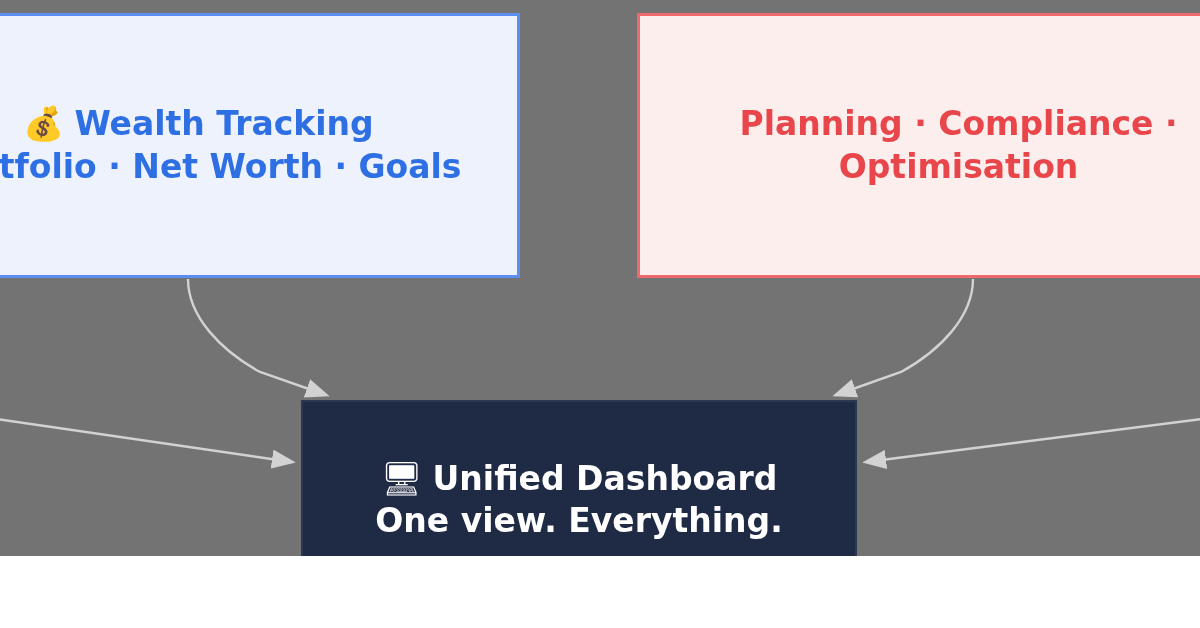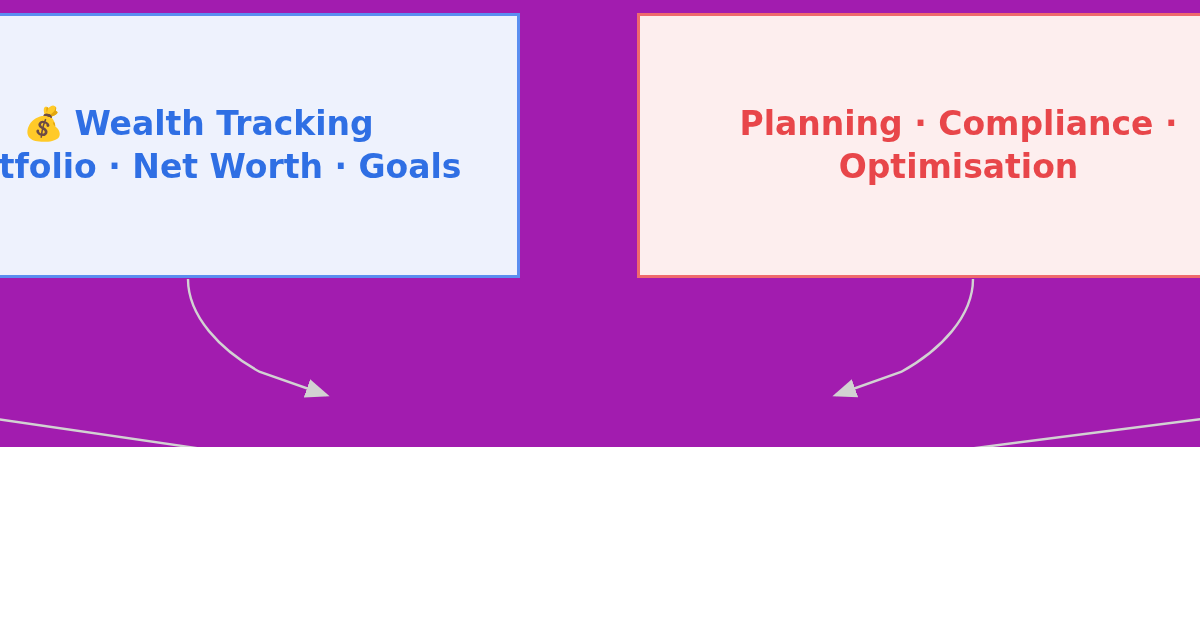--- a/index.html
+++ b/index.html
@@ -9,22 +9,22 @@
   }
   body {
     width: 1200px;
     height: 628px;
     overflow: hidden;
     font-family: "DejaVu Sans", sans-serif;
   }
   #canvas {
     position: relative;
     width: 1200px;
-    height: 447px;
-    background: #a21caf;
+    height: 556px;
+    background: #737373;
     overflow: hidden;
   }
   .edges {
     position: absolute;
     left: 0;
     top: 0;
     width: 1200px;
     height: 628px;
     pointer-events: none;
   }
@@ -121,14 +121,20 @@
     <span class="node-line node-title">
       <span class="emoji">💰</span><span>Wealth Tracking</span>
     </span>
     <span class="node-line wrap">Portfolio · Net Worth · Goals</span>
   </div>
 
   <div class="node node-tax">
     <span class="node-line wrap">Planning · Compliance · Optimisation</span>
   </div>
 
+  <div class="node node-dash">
+    <span class="node-line node-title">
+      <span class="emoji">🖥</span><span>Unified Dashboard</span>
+    </span>
+    <span class="node-line">One view. Everything.</span>
+  </div>
 
 </div>
 
 </body></html>

